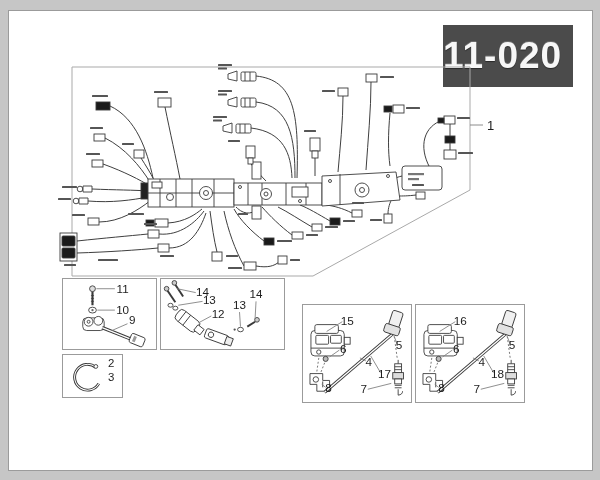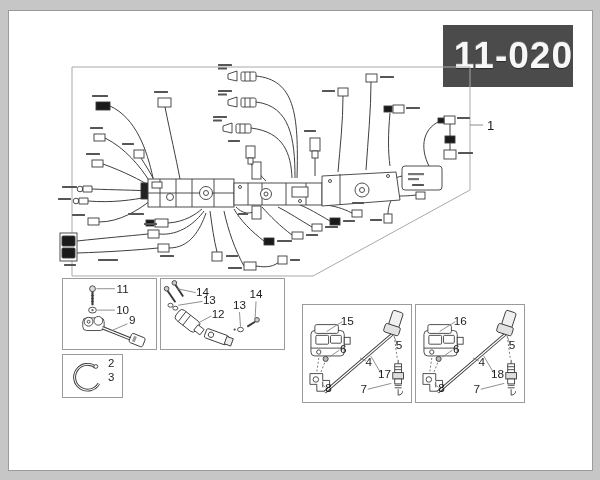--- a/index.html
+++ b/index.html
@@ -6,21 +6,21 @@
   body{
     width:600px;height:480px;position:relative;overflow:hidden;
     background:#c6c6c6;font-family:"Liberation Sans",sans-serif;
   }
   .page{
     position:absolute;left:8px;top:10px;width:585px;height:461px;
     background:#ffffff;border:1px solid #9b9b9b;box-sizing:border-box;
   }
   .plate{
     position:absolute;left:443px;top:25px;width:130px;height:62px;
-    background:#4b4b4b;display:flex;align-items:center;justify-content:flex-end;
+    background:#4b4b4b;display:flex;align-items:center;justify-content:flex-start;
   }
   .plate span{
     color:#f7f7f7;font-size:37px;font-weight:bold;letter-spacing:1px;
     text-shadow:0 1px 1px rgba(0,0,0,.45), 0 -1px 0 rgba(255,255,255,.18);
   }
   svg{position:absolute;overflow:visible;}
   svg text{font-family:"Liberation Sans",sans-serif;font-size:12px;fill:#1d1d1d;}
   .main-svg text{font-size:13px;}
   .inset{
     position:absolute;background:#fff;border:1px solid #9b9b9b;box-sizing:border-box;

